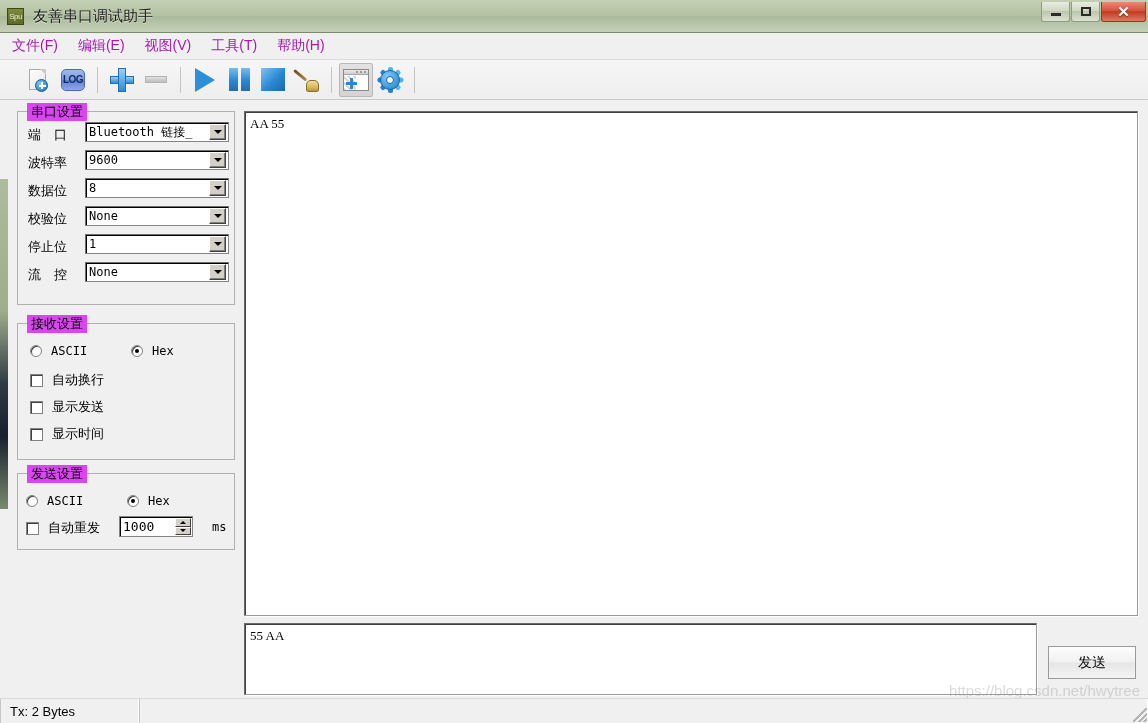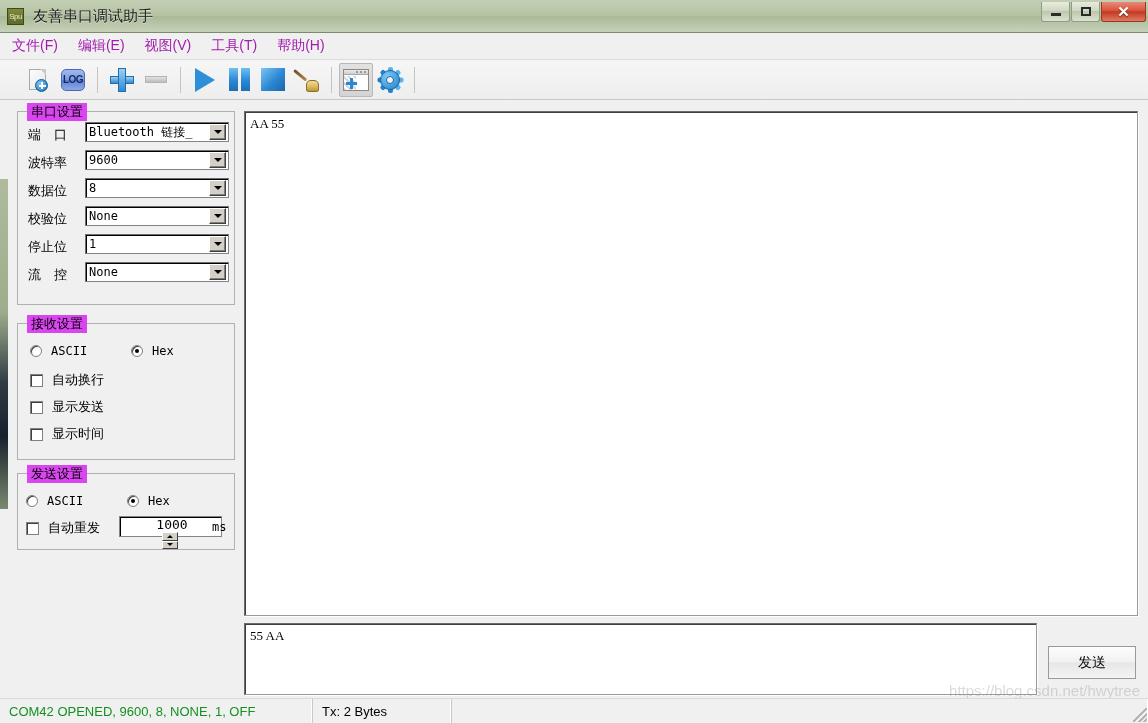--- a/index.html
+++ b/index.html
@@ -524,21 +524,21 @@
       </div>
       <div class="radio-row" style="left:109px; top:20px;">
         <div class="radio checked"></div>
         <div class="radio-label">Hex</div>
       </div>
 
       <div class="check-row" style="left:8px; top:45px;">
         <div class="checkbox"></div>
         <div class="check-label">自动重发</div>
       </div>
-      <div class="spin" style="left:101px; top:42px; width:103px;flex-direction:column;">
+      <div class="spin" style="left:101px; top:42px; width:74px;">
         <div class="sval">1000</div>
         <div class="spin-btns">
           <div class="sb">
               <div class="arrow-up-s"></div>
             </div>
           <div class="sb">
               <div class="arrow-dn-s"></div>
             </div>
         </div>
       </div>
@@ -558,20 +558,19 @@
     <div class="hist-combo" style="left:244px; top:669px; width:894px;">
       <div class="hval">55 AA</div>
       <div class="harrow">
           <div class="arrow-down"></div>
         </div>
     </div>
 
     <div class="watermark">https://blog.csdn.net/hwytree</div>
 
     <div class="statusbar">
-      <div class="sb-panel p1">COM42 OPENED, 9600, 8, NONE, 1, OFF</div>
       <div class="sb-panel p3">Tx: 2 Bytes</div>
       <div class="sb-panel p4"></div>
       <div class="grip"></div>
     </div>
 
   </div>
 </div>
 
 </body></html>

